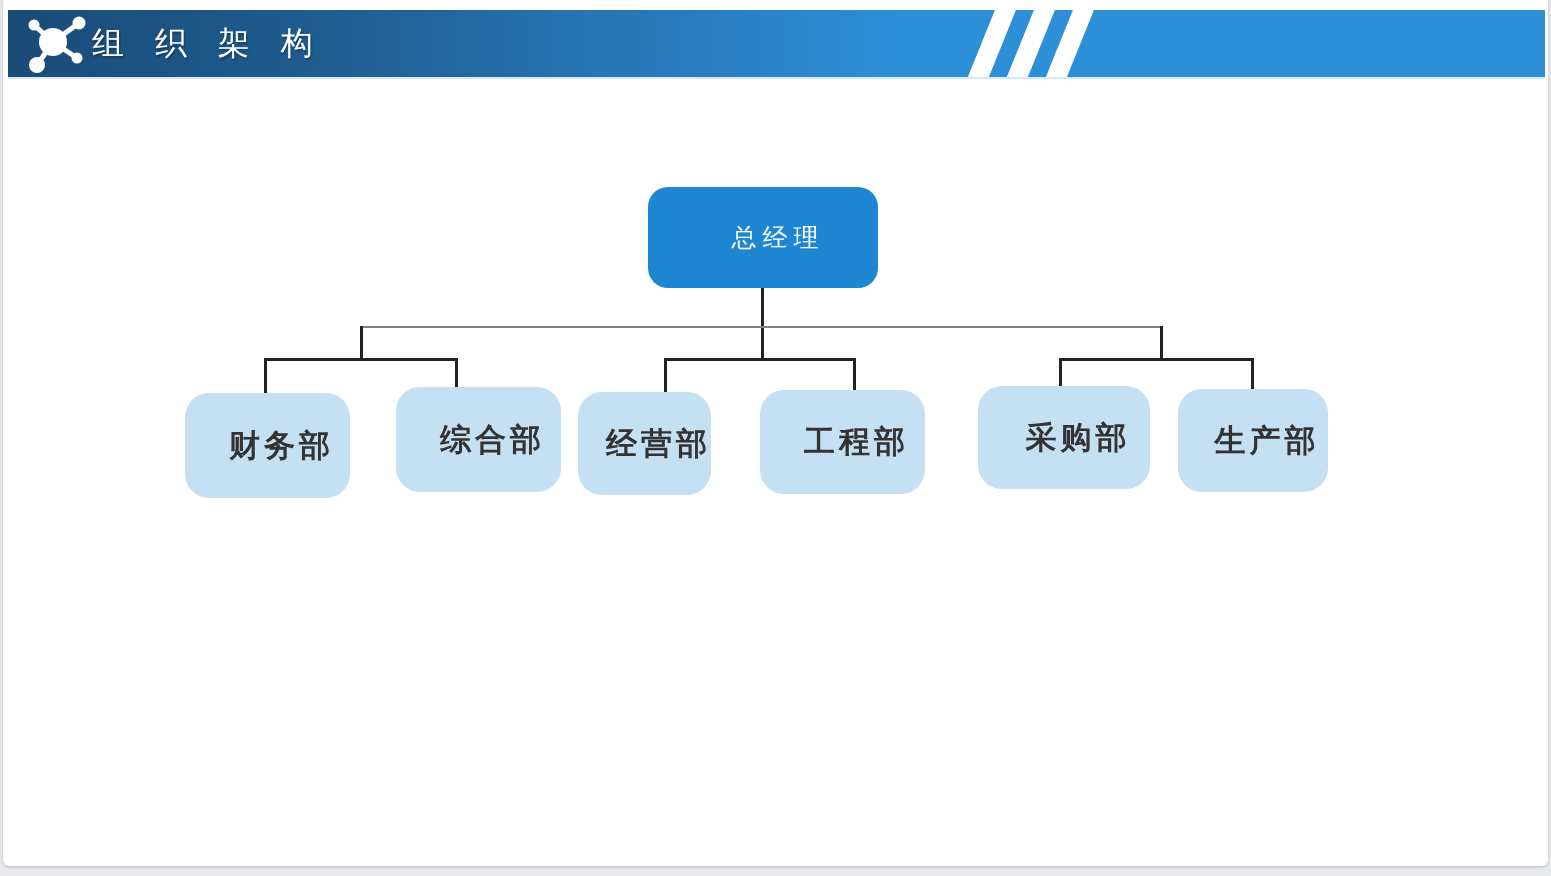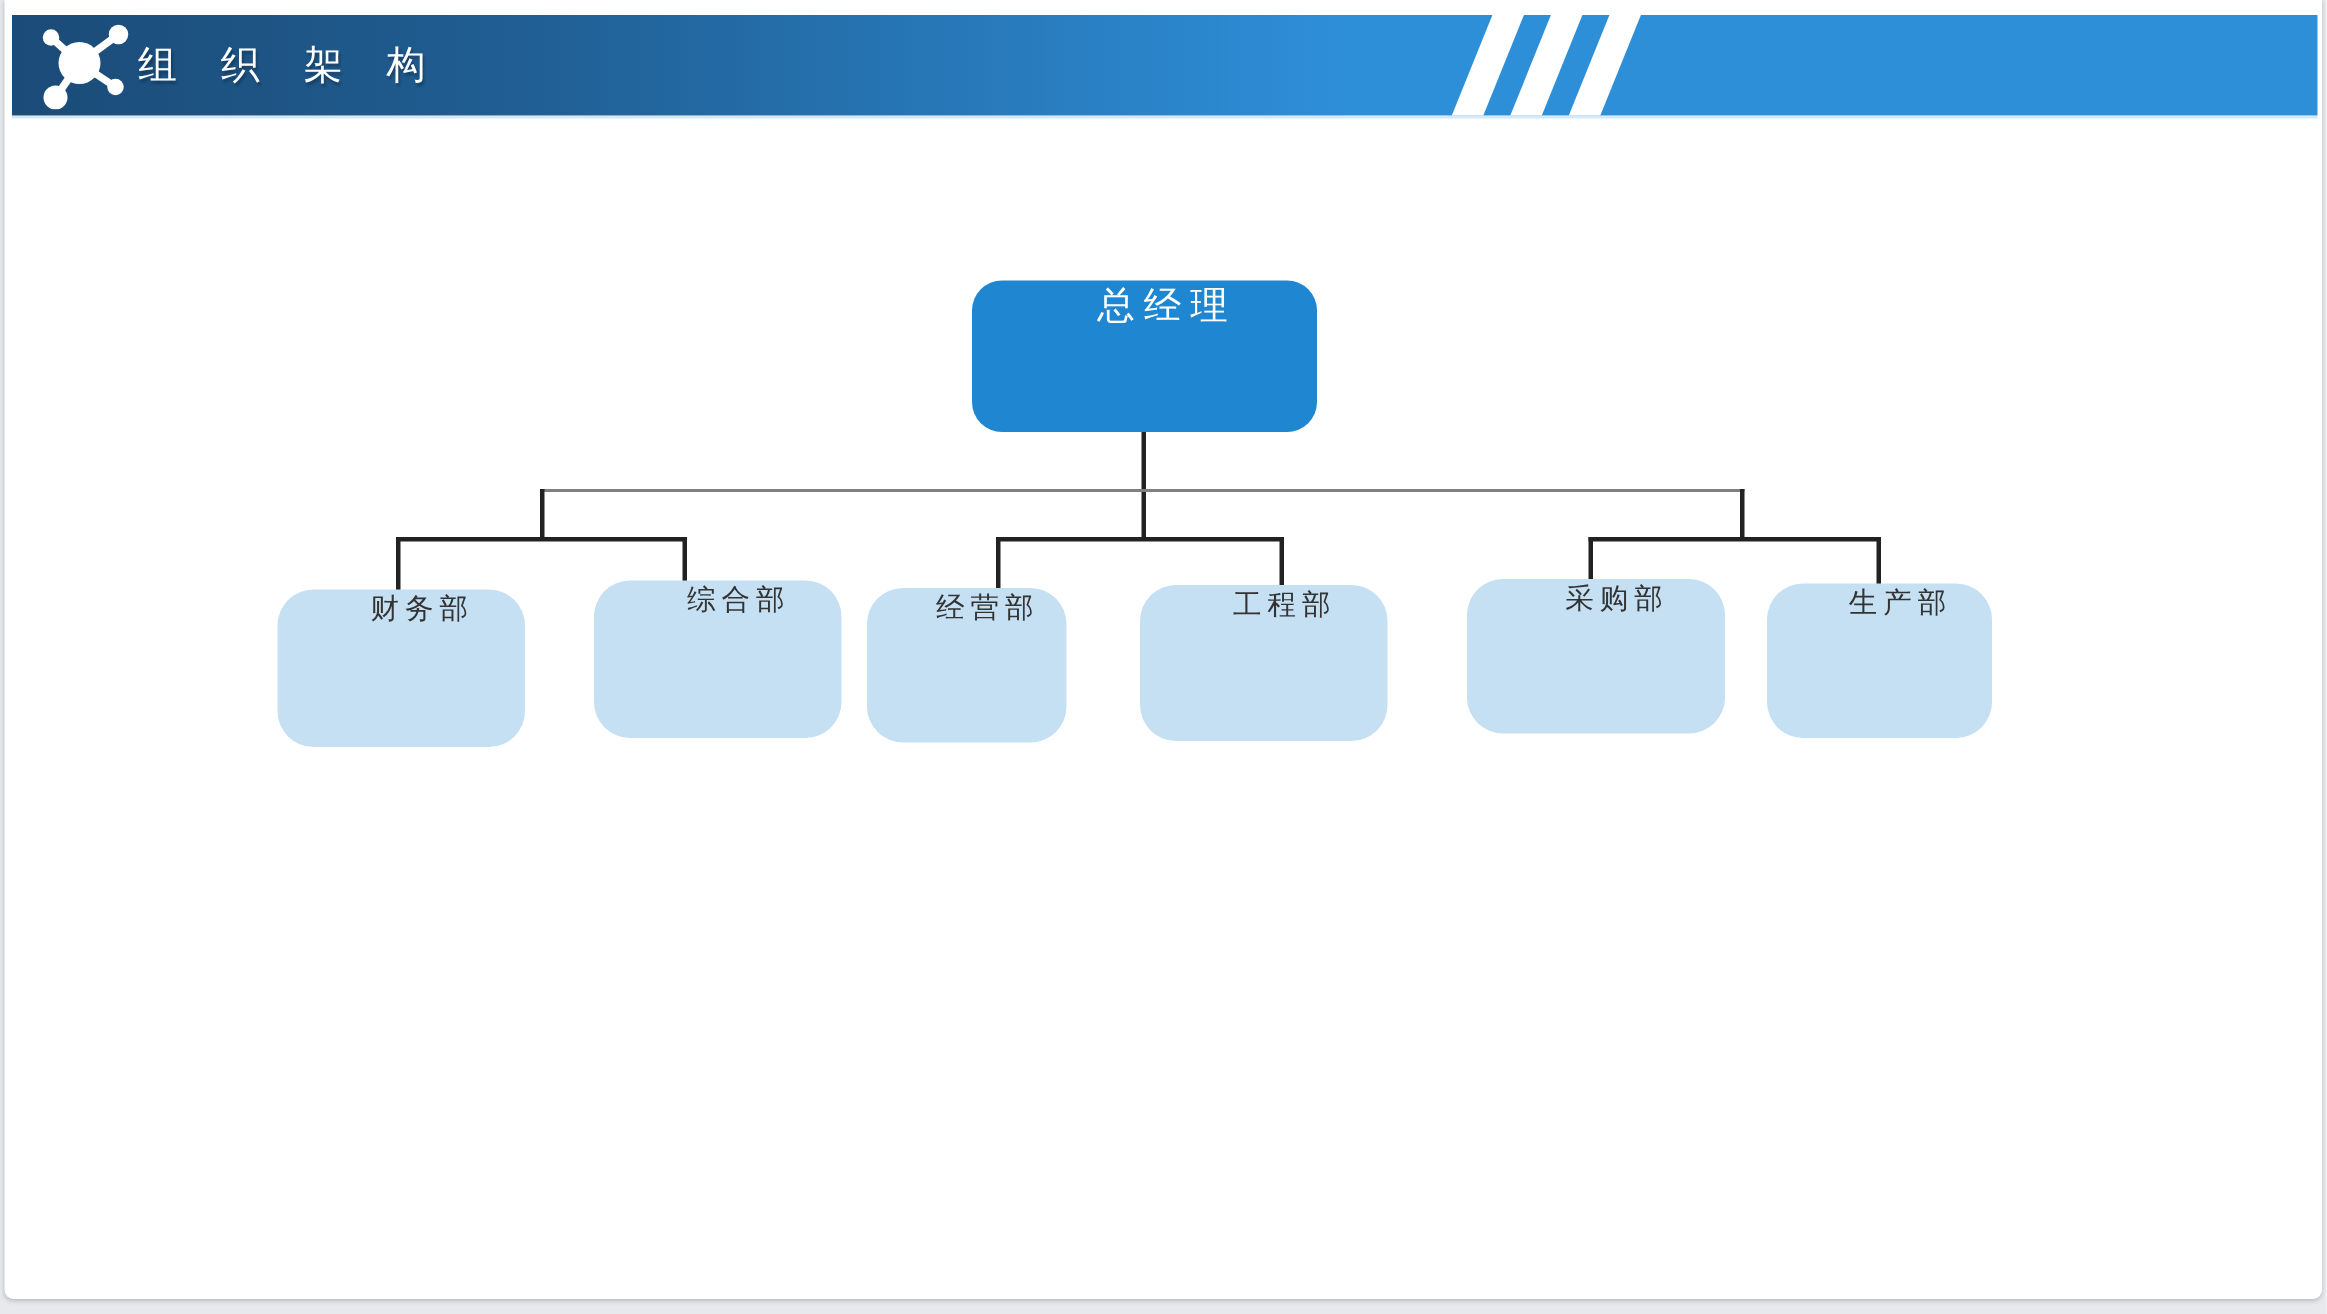--- a/index.html
+++ b/index.html
@@ -20,21 +20,21 @@
   .header {
     position:absolute; left:5px; top:10px; width:1537px; height:67px;
     background:linear-gradient(90deg,#1B4B77 0%,#205E93 22%,#2E8FD9 58%,#2E8FD9 100%);
     overflow:hidden;
     box-shadow:0 2px 0 rgba(198,224,245,0.75);
   }
   .org-icon { position:absolute; left:18px; top:5px; width:64px; height:58px; }
   .title {
     position:absolute; left:84px; top:0; margin:0;
     line-height:66px; color:#ffffff;
-    font-size:26px; font-weight:400; letter-spacing:11px;
+    font-size:32px; font-weight:400; letter-spacing:11px;
     text-shadow:1px 2px 2px rgba(0,0,0,0.30);
     white-space:pre;
   }
   .stripe {
     position:absolute; top:-8px; height:85px; width:21px;
     background:#ffffff; transform:skewX(-22deg);
   }
   .stripe.s1 { left:973px; }
   .stripe.s2 { left:1012px; }
   .stripe.s3 { left:1051px; }
@@ -49,32 +49,32 @@
   .br1a   { left:261px;  top:358px; width:3px;   height:37px; }
   .br1b   { left:452px;  top:358px; width:3px;   height:31px; }
   .br2    { left:661px;  top:358px; width:192px; height:3px; }
   .br2a   { left:661px;  top:358px; width:3px;   height:36px; }
   .br2b   { left:850px;  top:358px; width:3px;   height:34px; }
   .br3    { left:1056px; top:358px; width:195px; height:3px; }
   .br3a   { left:1056px; top:358px; width:3px;   height:34px; }
   .br3b   { left:1248px; top:358px; width:3px;   height:33px; }
   
   .node {
-    position:absolute; display:flex; justify-content:center;
+    position:absolute; display:flex; align-items:center; justify-content:center;
     text-align:center;
     padding-left:24px;
   }
   .root-node {
     left:645px; top:187px; width:230px; height:101px;
     background:#1F87D2; border-radius:20px;
     color:#ffffff; font-size:25px; letter-spacing:6px; text-indent:6px;
   }
   .child {
     background:#C5DFF3; border-radius:24px;
-    color:#333333; font-size:19px; letter-spacing:4px; text-indent:4px;
+    color:#333333; font-size:31px; letter-spacing:4px; text-indent:4px;font-weight:bold;
   }
   .c1 { left:182px;  top:393px; width:165px; height:105px; }
   .c2 { left:373px;  top:387px; width:165px; height:105px;margin-left:20px; }
   .c3 { left:575px;  top:392px; width:133px; height:103px; }
   .c4 { left:757px;  top:390px; width:165px; height:104px; }
   .c5 { left:975px;  top:386px; width:172px; height:103px; }
   .c6 { left:1175px; top:389px; width:150px; height:103px; }
 </style>
 </head>
 <body>

